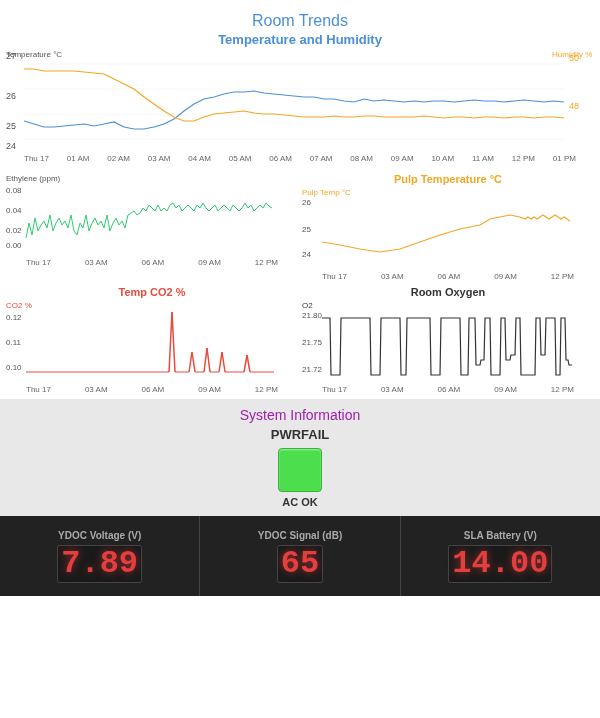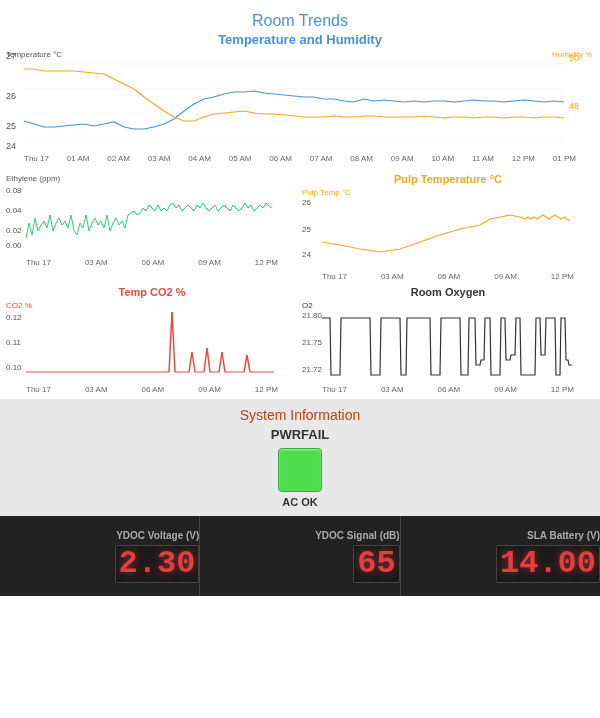--- a/index.html
+++ b/index.html
@@ -76,21 +76,21 @@
     }
 
     
     .system-info-section {
       background: #e8e8e8;
       padding: 8px;
       text-align: center;
     }
     .system-info-title {
       font-size: 14px;
-      color: #c2410c;
+      color: #a21caf;
       font-weight: normal;
       margin-bottom: 4px;
     }
     .pwrfail-label {
       font-size: 13px;
       font-weight: bold;
       color: #333;
       margin-bottom: 6px;
     }
     .ac-ok-indicator {
@@ -116,21 +116,21 @@
     
     .meters-row {
       display: flex;
       background: #222;
       height: 80px;
     }
     .meter-block {
       flex: 1;
       display: flex;
       flex-direction: column;
-      align-items: flex-end;
+      align-items: center;
       justify-content: center;
       border-right: 1px solid #444;
     }
     .meter-block:last-child { border-right: none; }
     .meter-label {
       color: #aaa;
       font-size: 10px;
       text-align: center;
       margin-bottom: 4px;
       font-weight: bold;
@@ -323,21 +323,21 @@
     <div class="green-box"></div>
     <div class="ac-ok-text">AC OK</div>
   </div>
 </div>
 
 <div class="meters-row">
   <div class="meter-block">
     <div class="meter-label">YDOC Voltage (V)</div>
     <div class="meter-display">
       <div class="digit-bg">
-        <span class="meter-value">2.30</span>
+        <span class="meter-value">7.89</span>
       </div>
     </div>
   </div>
   <div class="meter-block">
     <div class="meter-label">YDOC Signal (dB)</div>
     <div class="meter-display">
       <div class="digit-bg">
         <span class="meter-value">65</span>
       </div>
     </div>

